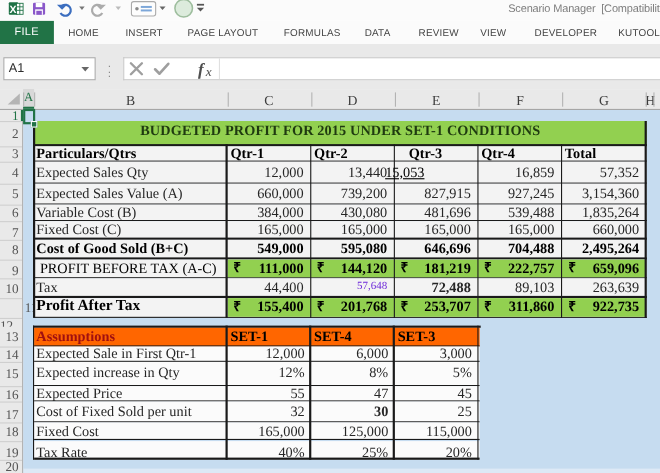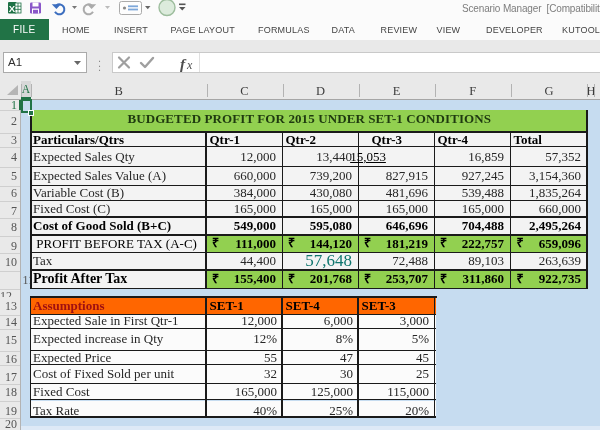--- a/index.html
+++ b/index.html
@@ -180,22 +180,22 @@
 <div style="position:absolute;left:384.0px;top:200.5px;width:120px;height:15.0px;line-height:15.0px;font-family:'Liberation Serif', serif;font-size:13px;font-weight:normal;color:#262626;text-align:right;white-space:nowrap;">165,000</div>
 <div style="position:absolute;left:461px;top:200.5px;width:120px;height:15.0px;line-height:15.0px;font-family:'Liberation Serif', serif;font-size:13px;font-weight:normal;color:#262626;text-align:right;white-space:nowrap;">660,000</div>
 <div style="position:absolute;left:33px;top:217.5px;height:16.0px;line-height:16.0px;font-family:'Liberation Serif', serif;font-size:13px;font-weight:bold;color:#000;white-space:nowrap;">Cost of Good Sold (B+C)</div>
 <div style="position:absolute;left:156.0px;top:217.5px;width:120px;height:16.0px;line-height:16.0px;font-family:'Liberation Serif', serif;font-size:13px;font-weight:bold;color:#000;text-align:right;white-space:nowrap;">549,000</div>
 <div style="position:absolute;left:232.0px;top:217.5px;width:120px;height:16.0px;line-height:16.0px;font-family:'Liberation Serif', serif;font-size:13px;font-weight:bold;color:#000;text-align:right;white-space:nowrap;">595,080</div>
 <div style="position:absolute;left:308.0px;top:217.5px;width:120px;height:16.0px;line-height:16.0px;font-family:'Liberation Serif', serif;font-size:13px;font-weight:bold;color:#000;text-align:right;white-space:nowrap;">646,696</div>
 <div style="position:absolute;left:384.0px;top:217.5px;width:120px;height:16.0px;line-height:16.0px;font-family:'Liberation Serif', serif;font-size:13px;font-weight:bold;color:#000;text-align:right;white-space:nowrap;">704,488</div>
 <div style="position:absolute;left:461px;top:217.5px;width:120px;height:16.0px;line-height:16.0px;font-family:'Liberation Serif', serif;font-size:13px;font-weight:bold;color:#000;text-align:right;white-space:nowrap;">2,495,264</div>
 <div style="position:absolute;left:33px;top:253px;height:15.5px;line-height:15.5px;font-family:'Liberation Serif', serif;font-size:13px;font-weight:normal;color:#262626;white-space:nowrap;">Tax</div>
 <div style="position:absolute;left:156.0px;top:253px;width:120px;height:15.5px;line-height:15.5px;font-family:'Liberation Serif', serif;font-size:13px;font-weight:normal;color:#262626;text-align:right;white-space:nowrap;">44,400</div>
-<div style="position:absolute;left:232.0px;top:253px;width:120px;height:15.5px;line-height:15.5px;font-family:'Liberation Serif', serif;font-size:17px;font-weight:normal;color:#0f766e;text-align:right;white-space:nowrap;">57,648</div>
-<div style="position:absolute;left:308.0px;top:253px;width:120px;height:15.5px;line-height:15.5px;font-family:'Liberation Serif', serif;font-size:13px;font-weight:normal;color:#262626;text-align:right;white-space:nowrap;">72,488</div>
+<div style="position:absolute;left:232.0px;top:253px;width:120px;height:15.5px;line-height:15.5px;font-family:'Liberation Serif', serif;font-size:10px;font-weight:normal;color:#6d28d9;text-align:right;white-space:nowrap;">57,648</div>
+<div style="position:absolute;left:308.0px;top:253px;width:120px;height:15.5px;line-height:15.5px;font-family:'Liberation Serif', serif;font-size:13px;font-weight:bold;color:#262626;text-align:right;white-space:nowrap;">72,488</div>
 <div style="position:absolute;left:384.0px;top:253px;width:120px;height:15.5px;line-height:15.5px;font-family:'Liberation Serif', serif;font-size:13px;font-weight:normal;color:#262626;text-align:right;white-space:nowrap;">89,103</div>
 <div style="position:absolute;left:461px;top:253px;width:120px;height:15.5px;line-height:15.5px;font-family:'Liberation Serif', serif;font-size:13px;font-weight:normal;color:#262626;text-align:right;white-space:nowrap;">263,639</div>
 <div style="position:absolute;left:33px;top:236px;height:15.5px;line-height:15.5px;font-family:'Liberation Serif', serif;font-size:13px;font-weight:normal;color:#000;white-space:nowrap;">&nbsp;PROFIT BEFORE TAX (A-C)</div>
 <div style="position:absolute;left:212.0px;top:236px;height:15.5px;line-height:15.5px;font-family:'Liberation Serif', serif;font-size:12.5px;font-weight:bold;color:#000;white-space:nowrap;">₹</div>
 <div style="position:absolute;left:156.0px;top:236px;width:120px;height:15.5px;line-height:15.5px;font-family:'Liberation Serif', serif;font-size:13px;font-weight:bold;color:#000;text-align:right;white-space:nowrap;">111,000</div>
 <div style="position:absolute;left:288.0px;top:236px;height:15.5px;line-height:15.5px;font-family:'Liberation Serif', serif;font-size:12.5px;font-weight:bold;color:#000;white-space:nowrap;">₹</div>
 <div style="position:absolute;left:232.0px;top:236px;width:120px;height:15.5px;line-height:15.5px;font-family:'Liberation Serif', serif;font-size:13px;font-weight:bold;color:#000;text-align:right;white-space:nowrap;">144,120</div>
 <div style="position:absolute;left:364.0px;top:236px;height:15.5px;line-height:15.5px;font-family:'Liberation Serif', serif;font-size:12.5px;font-weight:bold;color:#000;white-space:nowrap;">₹</div>
 <div style="position:absolute;left:308.0px;top:236px;width:120px;height:15.5px;line-height:15.5px;font-family:'Liberation Serif', serif;font-size:13px;font-weight:bold;color:#000;text-align:right;white-space:nowrap;">181,219</div>
 <div style="position:absolute;left:440.0px;top:236px;height:15.5px;line-height:15.5px;font-family:'Liberation Serif', serif;font-size:12.5px;font-weight:bold;color:#000;white-space:nowrap;">₹</div>
@@ -237,21 +237,21 @@
 <div style="position:absolute;left:33px;top:329px;height:20.5px;line-height:20.5px;font-family:'Liberation Serif', serif;font-size:13px;font-weight:normal;color:#262626;white-space:nowrap;">Expected increase in Qty</div>
 <div style="position:absolute;left:157.0px;top:329px;width:120px;height:20.5px;line-height:20.5px;font-family:'Liberation Serif', serif;font-size:13px;font-weight:normal;color:#262626;text-align:right;white-space:nowrap;">12%</div>
 <div style="position:absolute;left:233.0px;top:329px;width:120px;height:20.5px;line-height:20.5px;font-family:'Liberation Serif', serif;font-size:13px;font-weight:normal;color:#262626;text-align:right;white-space:nowrap;">8%</div>
 <div style="position:absolute;left:309.0px;top:329px;width:120px;height:20.5px;line-height:20.5px;font-family:'Liberation Serif', serif;font-size:13px;font-weight:normal;color:#262626;text-align:right;white-space:nowrap;">5%</div>
 <div style="position:absolute;left:33px;top:350.7px;height:13.100000000000023px;line-height:13.100000000000023px;font-family:'Liberation Serif', serif;font-size:13px;font-weight:normal;color:#262626;white-space:nowrap;">Expected Price</div>
 <div style="position:absolute;left:157.0px;top:350.7px;width:120px;height:13.100000000000023px;line-height:13.100000000000023px;font-family:'Liberation Serif', serif;font-size:13px;font-weight:normal;color:#262626;text-align:right;white-space:nowrap;">55</div>
 <div style="position:absolute;left:233.0px;top:350.7px;width:120px;height:13.100000000000023px;line-height:13.100000000000023px;font-family:'Liberation Serif', serif;font-size:13px;font-weight:normal;color:#262626;text-align:right;white-space:nowrap;">47</div>
 <div style="position:absolute;left:309.0px;top:350.7px;width:120px;height:13.100000000000023px;line-height:13.100000000000023px;font-family:'Liberation Serif', serif;font-size:13px;font-weight:normal;color:#262626;text-align:right;white-space:nowrap;">45</div>
 <div style="position:absolute;left:33px;top:365px;height:17.5px;line-height:17.5px;font-family:'Liberation Serif', serif;font-size:13px;font-weight:normal;color:#262626;white-space:nowrap;">Cost of Fixed Sold per unit</div>
 <div style="position:absolute;left:157.0px;top:365px;width:120px;height:17.5px;line-height:17.5px;font-family:'Liberation Serif', serif;font-size:13px;font-weight:normal;color:#262626;text-align:right;white-space:nowrap;">32</div>
-<div style="position:absolute;left:233.0px;top:365px;width:120px;height:17.5px;line-height:17.5px;font-family:'Liberation Serif', serif;font-size:13px;font-weight:normal;color:#262626;text-align:right;white-space:nowrap;">30</div>
+<div style="position:absolute;left:233.0px;top:365px;width:120px;height:17.5px;line-height:17.5px;font-family:'Liberation Serif', serif;font-size:13px;font-weight:bold;color:#262626;text-align:right;white-space:nowrap;">30</div>
 <div style="position:absolute;left:309.0px;top:365px;width:120px;height:17.5px;line-height:17.5px;font-family:'Liberation Serif', serif;font-size:13px;font-weight:normal;color:#262626;text-align:right;white-space:nowrap;">25</div>
 <div style="position:absolute;left:33px;top:383.7px;height:15.600000000000023px;line-height:15.600000000000023px;font-family:'Liberation Serif', serif;font-size:13px;font-weight:normal;color:#262626;white-space:nowrap;">Fixed Cost</div>
 <div style="position:absolute;left:157.0px;top:383.7px;width:120px;height:15.600000000000023px;line-height:15.600000000000023px;font-family:'Liberation Serif', serif;font-size:13px;font-weight:normal;color:#262626;text-align:right;white-space:nowrap;">165,000</div>
 <div style="position:absolute;left:233.0px;top:383.7px;width:120px;height:15.600000000000023px;line-height:15.600000000000023px;font-family:'Liberation Serif', serif;font-size:13px;font-weight:normal;color:#262626;text-align:right;white-space:nowrap;">125,000</div>
 <div style="position:absolute;left:309.0px;top:383.7px;width:120px;height:15.600000000000023px;line-height:15.600000000000023px;font-family:'Liberation Serif', serif;font-size:13px;font-weight:normal;color:#262626;text-align:right;white-space:nowrap;">115,000</div>
 <div style="position:absolute;left:33px;top:402.5px;height:15.0px;line-height:15.0px;font-family:'Liberation Serif', serif;font-size:13px;font-weight:normal;color:#262626;white-space:nowrap;">Tax Rate</div>
 <div style="position:absolute;left:157.0px;top:402.5px;width:120px;height:15.0px;line-height:15.0px;font-family:'Liberation Serif', serif;font-size:13px;font-weight:normal;color:#262626;text-align:right;white-space:nowrap;">40%</div>
 <div style="position:absolute;left:233.0px;top:402.5px;width:120px;height:15.0px;line-height:15.0px;font-family:'Liberation Serif', serif;font-size:13px;font-weight:normal;color:#262626;text-align:right;white-space:nowrap;">25%</div>
 <div style="position:absolute;left:309.0px;top:402.5px;width:120px;height:15.0px;line-height:15.0px;font-family:'Liberation Serif', serif;font-size:13px;font-weight:normal;color:#262626;text-align:right;white-space:nowrap;">20%</div>
 <div style="position:absolute;left:20.5px;top:99px;width:11px;height:13.5px;border:2px solid #217346;box-sizing:border-box;background:#c6dcf0;"></div>

